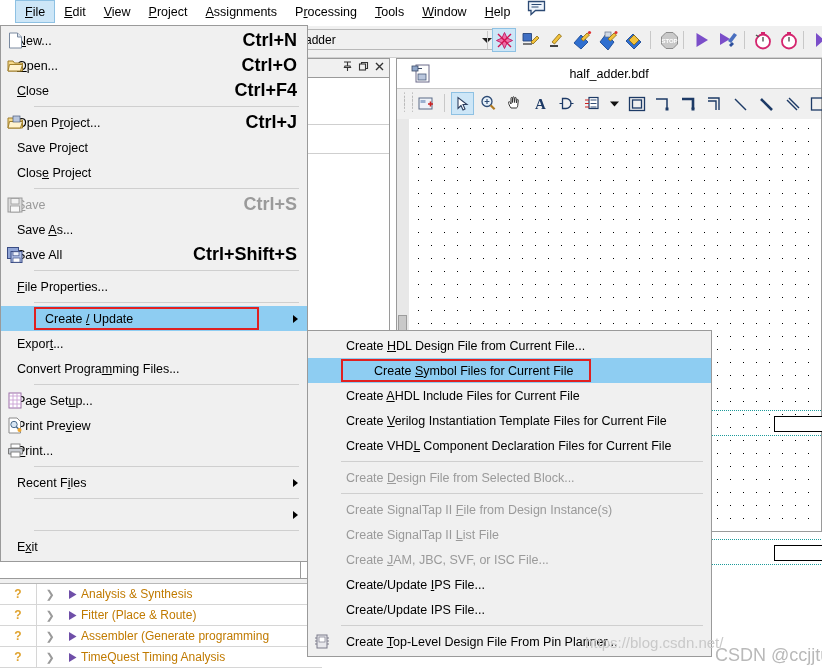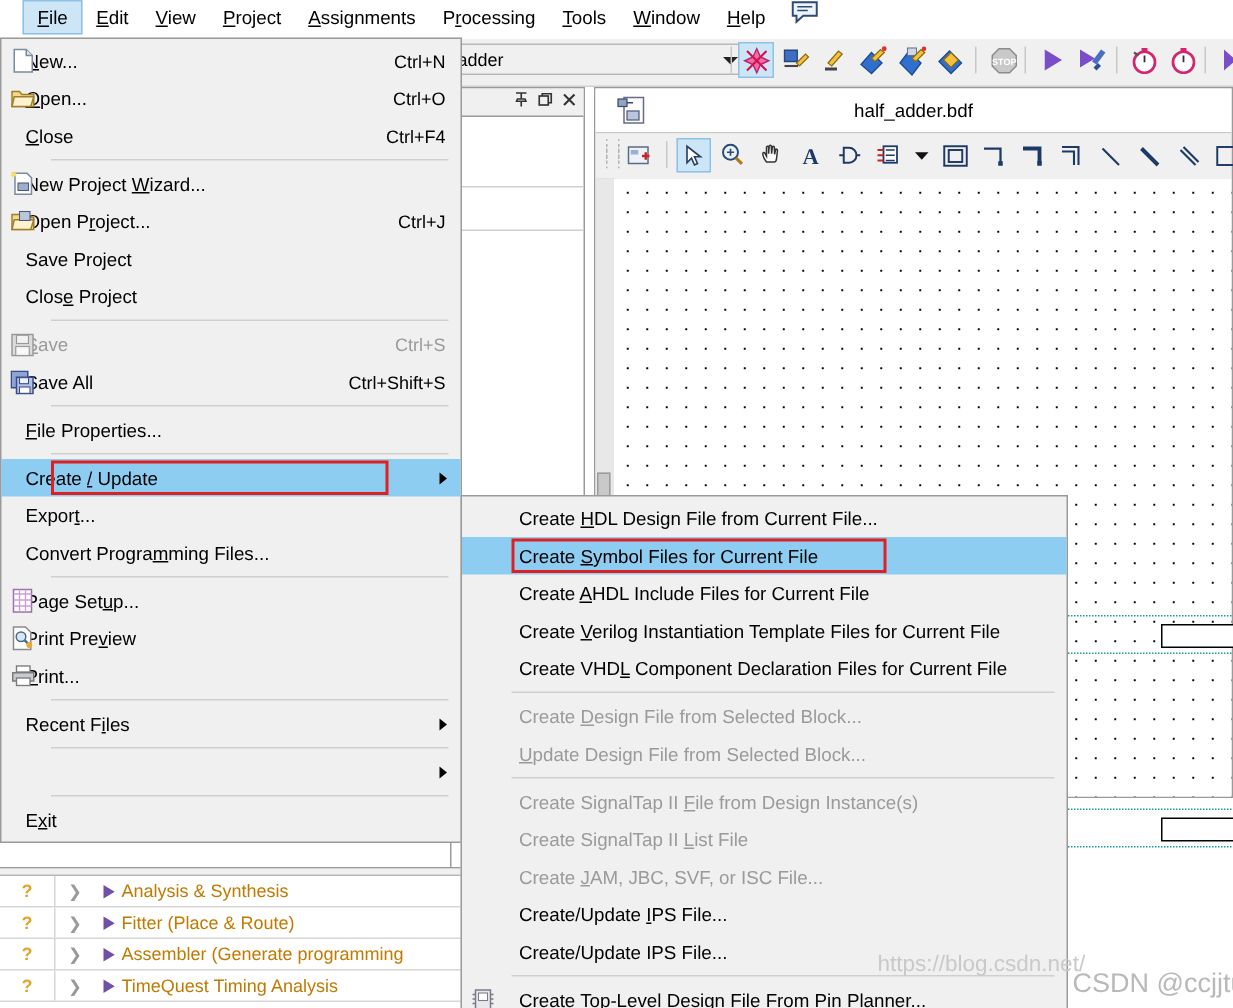--- a/index.html
+++ b/index.html
@@ -117,26 +117,26 @@
     background:#f0f0f0;border:1px solid #9a9a9a;box-sizing:border-box;
     z-index:50;padding:2px 0;
   }
   .mi{
     position:relative;height:25px;display:flex;align-items:center;
     font-size:12.5px;cursor:default;
   }
   .mi .ico{position:absolute;left:4px;top:3px;width:20px;height:19px;
     display:flex;align-items:center;justify-content:center;}
   .mi .txt{margin-left:16px;white-space:nowrap;}
-  .mi .acc{position:absolute;right:10px;font-size:12px;}
+  .mi .acc{position:absolute;right:10px;font-size:18px;font-weight:bold;}
   .mi.dis .txt,.mi.dis .acc{color:#9a9a9a;}
   .mi .arrow{position:absolute;right:9px;top:9px;width:0;height:0;
     border-top:4px solid transparent;border-bottom:4px solid transparent;
     border-left:5px solid #000;}
-  .mi.hl{background:#8ecdf2;}
+  .mi.hl{background:#8ecdf2;padding-left:28px;}
   .mi.hl .boxsel{position:absolute;left:33px;top:1px;right:48px;height:23px;
     border:2px solid #e02020;box-sizing:border-box;}
   .msep{height:1px;background:#cfcfcf;margin:3px 8px 3px 33px;}
   u{text-decoration:underline;}
 
   
   #submenu{
     position:absolute;left:307px;top:330px;width:405px;
     background:#f0f0f0;border:1px solid #9a9a9a;box-sizing:border-box;
     z-index:60;padding:2px 0;
@@ -480,31 +480,20 @@
     <span class="acc">Ctrl+O</span>
   </div>
 
   <div class="mi">
     <span class="txt"><u>C</u>lose</span>
     <span class="acc">Ctrl+F4</span>
   </div>
 
   <div class="msep"></div>
 
-  <div class="mi">
-    <span class="ico">
-      <svg width="17" height="17" viewBox="0 0 17 17">
-          <path d="M3 1.5h8l3 3v11H3z" fill="#fff" stroke="#7a8aa0" stroke-width="1"></path>
-          <rect x="5" y="8" width="7" height="5" fill="#9ab0cf" stroke="#4a5a7a" stroke-width="0.7"></rect>
-          <path d="M1 1l2.5 2.5M3.5 1L1 3.5" stroke="#f0c93a" stroke-width="1.6"></path>
-          <circle cx="2.3" cy="2.3" r="1.3" fill="#f7df72"></circle>
-        </svg>
-    </span>
-    <span class="txt">New Project <u>W</u>izard...</span>
-  </div>
 
   <div class="mi">
     <span class="ico">
       <svg width="17" height="15" viewBox="0 0 17 15">
           <path d="M1 3h5l1.5 2h8v8H1z" fill="#f5d98a" stroke="#a07f2a" stroke-width="1"></path>
           <path d="M2.5 6.5h13l-2 6.5H1z" fill="#fff3cf" stroke="#a07f2a" stroke-width="1"></path>
           <rect x="6" y="1" width="7" height="6" fill="#b9c6dd" stroke="#4a5a7a" stroke-width="0.7"></rect>
         </svg>
     </span>
     <span class="txt">Open P<u>r</u>oject...</span>
@@ -526,20 +515,23 @@
       <svg width="16" height="16" viewBox="0 0 16 16">
           <rect x="1" y="1" width="14" height="14" fill="#dcdcdc" stroke="#9a9a9a" stroke-width="1"></rect>
           <rect x="4" y="1.5" width="8" height="5.5" fill="#f2f2f2" stroke="#9a9a9a" stroke-width="0.8"></rect>
           <rect x="3.5" y="9" width="9" height="6" fill="#f8f8f8" stroke="#9a9a9a" stroke-width="0.8"></rect>
         </svg>
     </span>
     <span class="txt"><u>S</u>ave</span>
     <span class="acc">Ctrl+S</span>
   </div>
 
+  <div class="mi">
+    <span class="txt">Save <u>A</u>s...</span>
+  </div>
 
   <div class="mi">
     <span class="ico">
       <svg width="16" height="16" viewBox="0 0 16 16">
           <rect x="0.5" y="0.5" width="11" height="11" fill="#8fa4d6" stroke="#3a4c84" stroke-width="1"></rect>
           <rect x="4" y="4.5" width="11" height="11" fill="#b3c2e8" stroke="#3a4c84" stroke-width="1"></rect>
           <rect x="6" y="4.8" width="6" height="4" fill="#eef2fb" stroke="#3a4c84" stroke-width="0.7"></rect>
           <rect x="6" y="11" width="7" height="4.2" fill="#fff" stroke="#3a4c84" stroke-width="0.7"></rect>
         </svg>
     </span>
@@ -649,23 +641,20 @@
   <div class="mi">
     <span class="txt">Create VHD<u>L</u> Component Declaration Files for Current File</span>
   </div>
 
   <div class="msep"></div>
 
   <div class="mi dis">
     <span class="txt">Create <u>D</u>esign File from Selected Block...</span>
   </div>
 
-  <div class="mi dis">
-    <span class="txt"><u>U</u>pdate Design File from Selected Block...</span>
-  </div>
 
   <div class="msep"></div>
 
   <div class="mi dis">
     <span class="txt">Create SignalTap II <u>F</u>ile from Design Instance(s)</span>
   </div>
 
   <div class="mi dis">
     <span class="txt">Create SignalTap II <u>L</u>ist File</span>
   </div>

